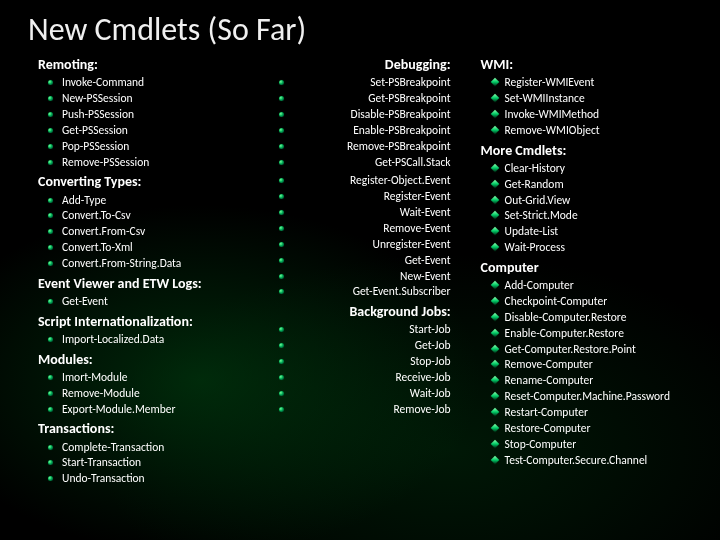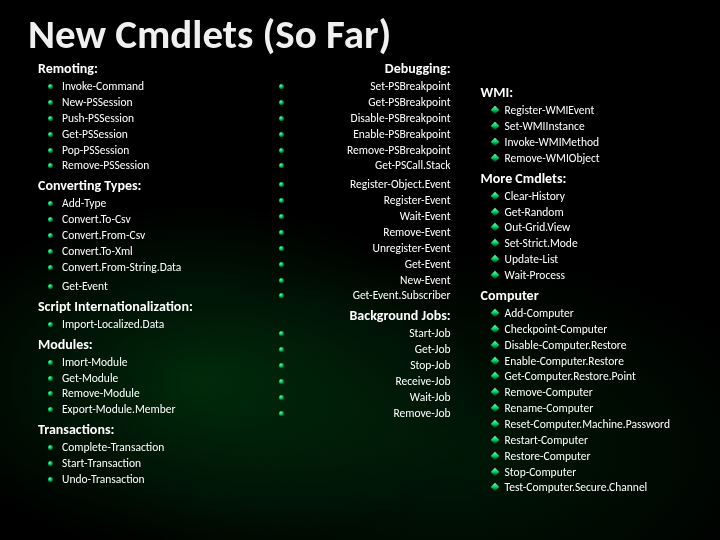--- a/index.html
+++ b/index.html
@@ -13,34 +13,34 @@
       radial-gradient(ellipse 500px 280px at 450px 450px, rgba(0,60,15,0.4), transparent 70%);
     color: #fff;
     font-family: Calibri, "Segoe UI", Arial, sans-serif;
     overflow: hidden;
     box-sizing: border-box;
   }
   .slide {
     padding: 12px 28px 10px 28px;
   }
   .title {
-    font-size: 41px;
-    font-weight: 700;
+    font-size: 32px;
+    font-weight: 400;
     color: #f0f0f0;
-    margin: 0 0 0 0;
+    margin: 0 0 6px 0;
     line-height: 1.1;
   }
   .cols {
     display: flex;
     gap: 20px;
   }
   .col { flex: 1; }
   .col1 { flex: 1.05; }
   .col2 { flex: 0.95; text-align: right; }
-  .col3 { flex: 1.1; margin-top: 24px; }
+  .col3 { flex: 1.1; }
   .heading {
     color: #fff;
     font-size: 14px;
     font-weight: 700;
     margin: 4px 0 2px 10px;
     line-height: 1.15;
   }
   ul.items {
     list-style: none;
     padding: 0 0 0 34px;
@@ -91,31 +91,31 @@
           <li>Remove-PSSession</li>
         </ul>
         <div class="heading">Converting Types:</div>
         <ul class="items">
           <li>Add-Type</li>
           <li>Convert.To-Csv</li>
           <li>Convert.From-Csv</li>
           <li>Convert.To-Xml</li>
           <li>Convert.From-String.Data</li>
         </ul>
+        <div class="heading">Event Viewer and ETW Logs:</div>
         <ul class="items">
           <li>Get-Event</li>
         </ul>
         <div class="heading">Script Internationalization:</div>
         <ul class="items">
           <li>Import-Localized.Data</li>
         </ul>
         <div class="heading">Modules:</div>
         <ul class="items">
           <li>Imort-Module</li>
-          <li>Get-Module</li>
           <li>Remove-Module</li>
           <li>Export-Module.Member</li>
         </ul>
         <div class="heading">Transactions:</div>
         <ul class="items">
           <li>Complete-Transaction</li>
           <li>Start-Transaction</li>
           <li>Undo-Transaction</li>
         </ul>
       </div>

